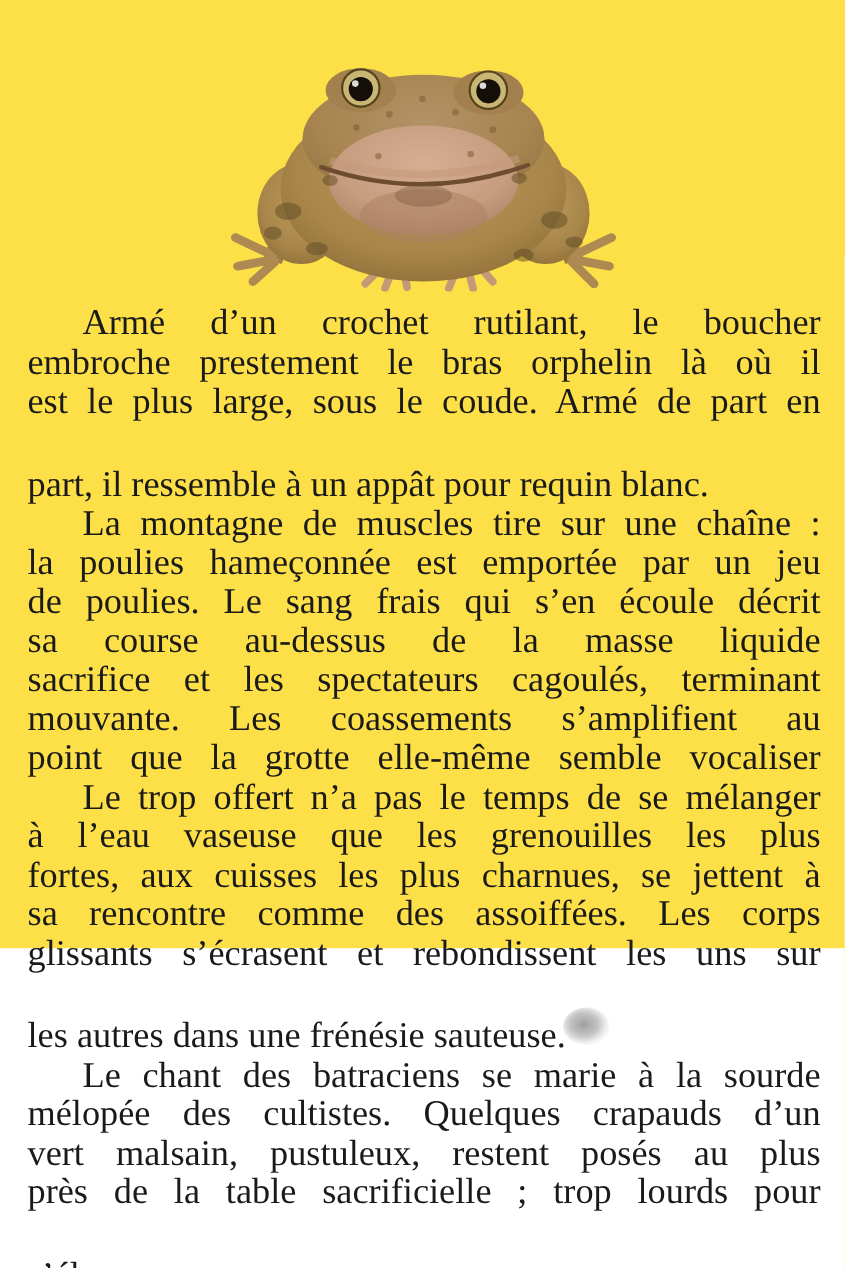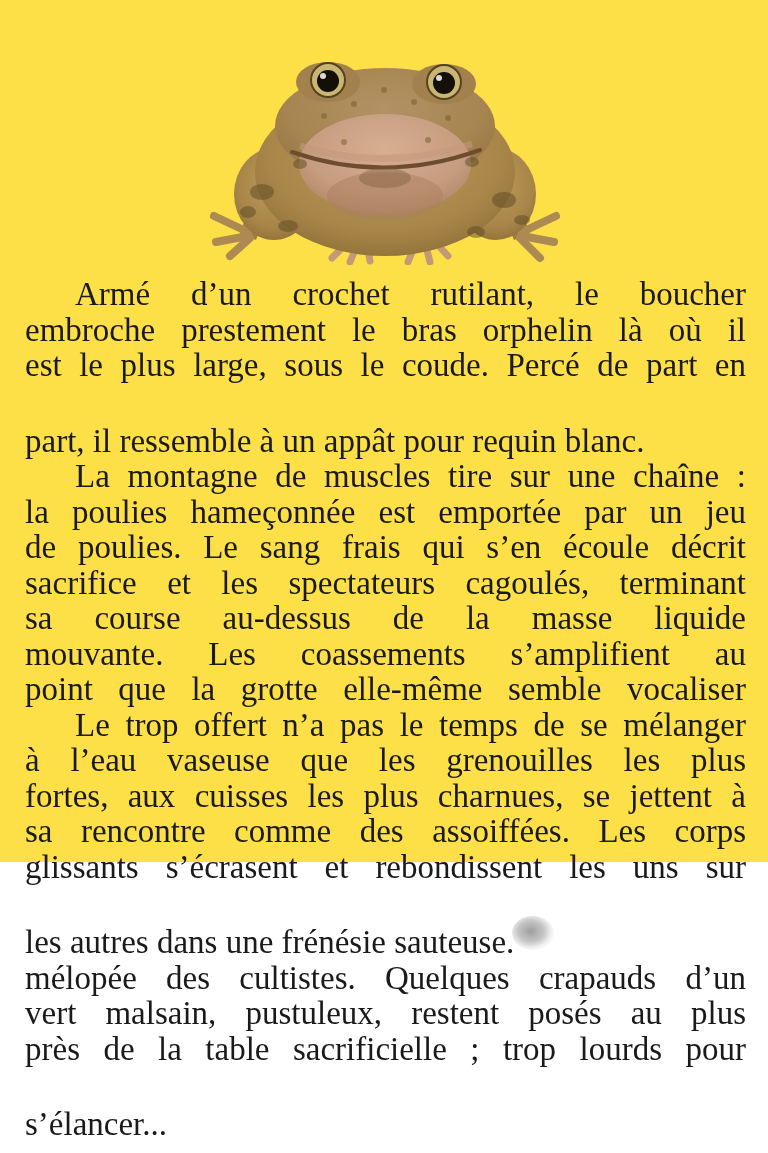--- a/index.html
+++ b/index.html
@@ -136,35 +136,36 @@
       <circle cx="140" cy="96" r="3"></circle>
         <circle cx="224" cy="94" r="3"></circle>
       <circle cx="120" cy="70" r="3"></circle>
         <circle cx="244" cy="72" r="3"></circle>
     </g>
   </svg>
 
   <div class="text-block">
       <div class="line first">Armé d’un crochet rutilant, le boucher</div>
       <div class="line">embroche prestement le bras orphelin là où il</div>
-      <div class="line">est le plus large, sous le coude. Percé de part en</div>
+      <div class="line">est le plus large, sous le coude. Armé de part en</div>
       <div class="line last">part, il ressemble à un appât pour requin blanc.</div>
       <div class="line first">La montagne de muscles tire sur une chaîne :</div>
       <div class="line">la poulies hameçonnée est emportée par un jeu</div>
       <div class="line">de poulies. Le sang frais qui s’en écoule décrit</div>
+      <div class="line">sa course au-dessus de la masse liquide</div>
       <div class="line">sacrifice et les spectateurs cagoulés, terminant</div>
-      <div class="line">sa course au-dessus de la masse liquide</div>
       <div class="line">mouvante. Les coassements s’amplifient au</div>
       <div class="line">point que la grotte elle-même semble vocaliser</div>
       <div class="line first">Le trop offert n’a pas le temps de se mélanger</div>
       <div class="line">à l’eau vaseuse que les grenouilles les plus</div>
       <div class="line">fortes, aux cuisses les plus charnues, se jettent à</div>
       <div class="line">sa rencontre comme des assoiffées. Les corps</div>
       <div class="line">glissants s’écrasent et rebondissent les uns sur</div>
       <div class="line last">les autres dans une frénésie sauteuse.</div>
+      <div class="line first">Le chant des batraciens se marie à la sourde</div>
       <div class="line">mélopée des cultistes. Quelques crapauds d’un</div>
       <div class="line">vert malsain, pustuleux, restent posés au plus</div>
       <div class="line">près de la table sacrificielle ; trop lourds pour</div>
       <div class="line last">s’élancer...</div>
     </div>
 
   <div class="smudge"></div>
 </div>
 
 </body></html>

